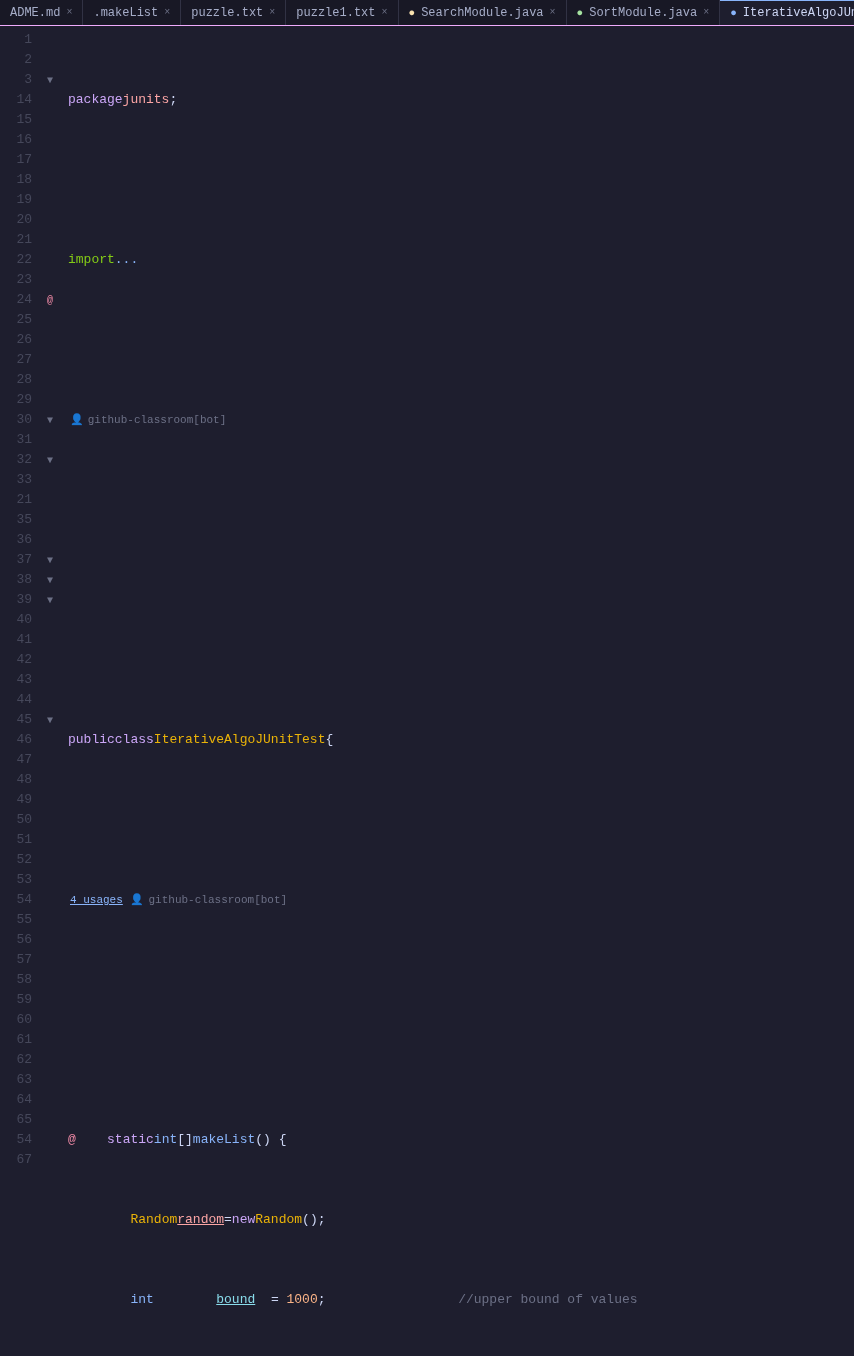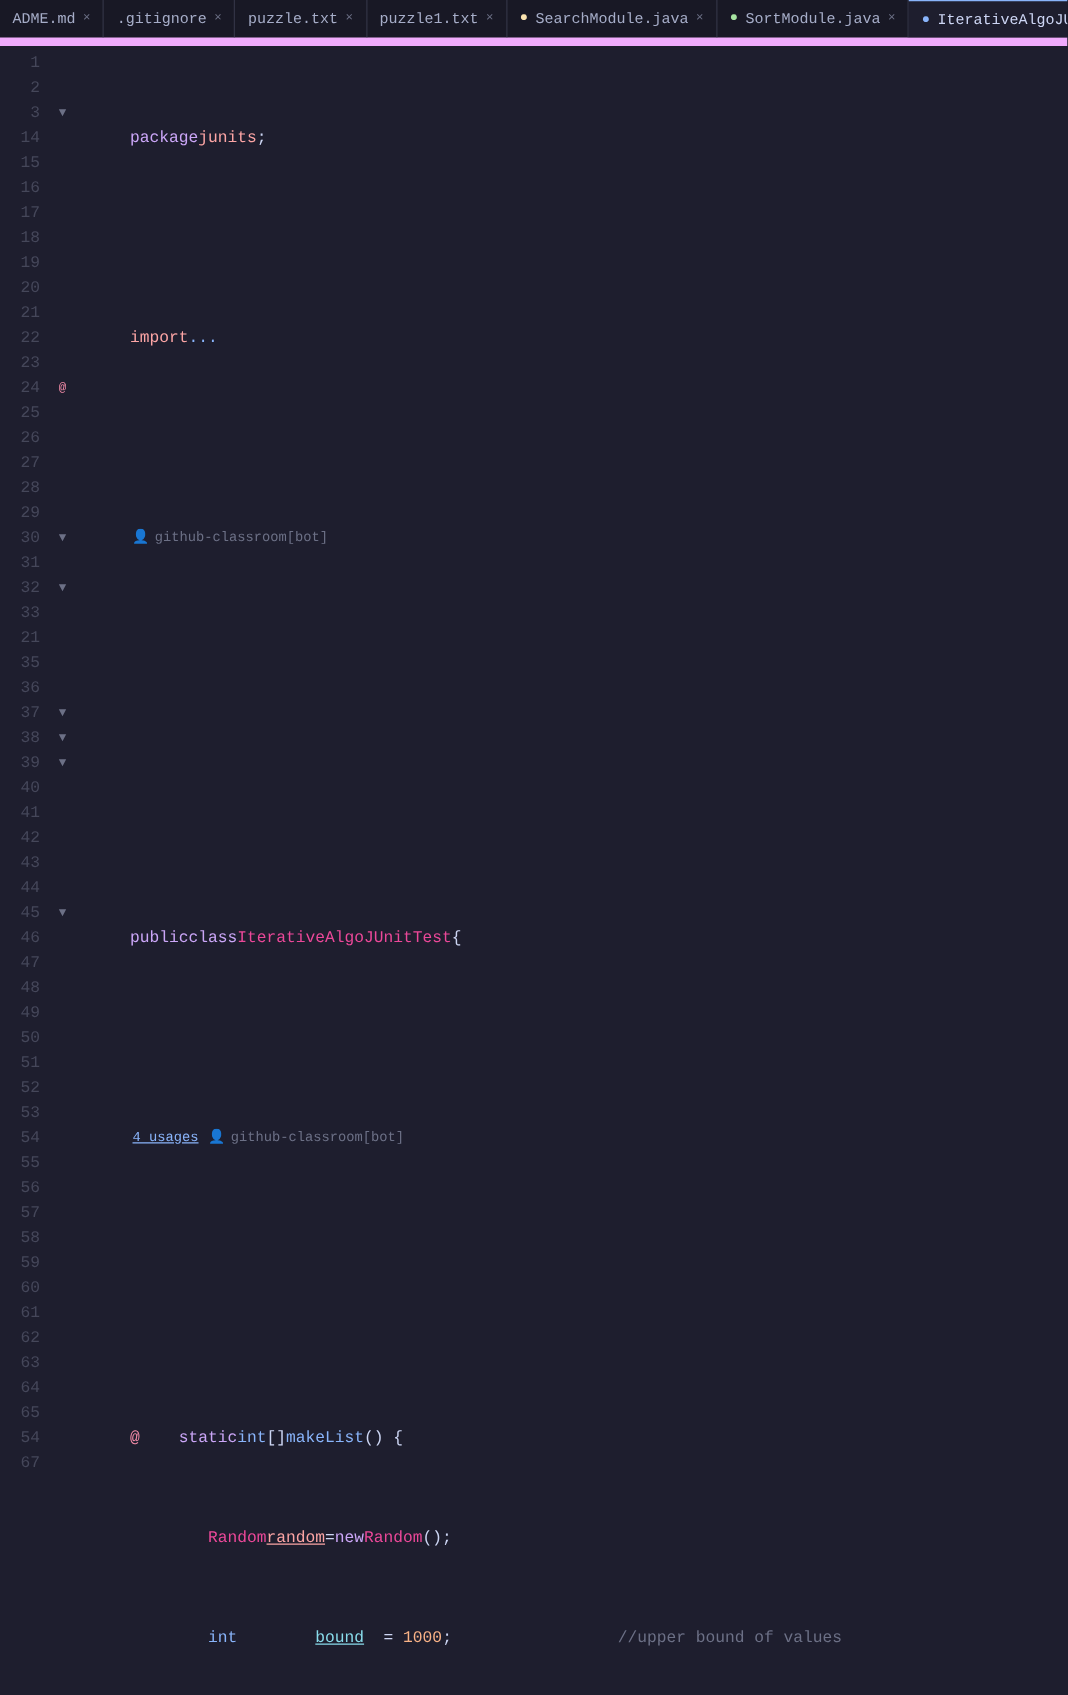--- a/index.html
+++ b/index.html
@@ -8,22 +8,22 @@
       font-family: 'Courier New', Consolas, monospace;
       font-size: 13px;
       color: #cdd6f4;
       overflow: hidden;
     }
 
     
     .tab-bar {
       display: flex;
       background: #181825;
-      border-bottom: 7px solid #f0abfc;
-      height: 37px;
+      border-bottom: 1px solid #f0abfc;
+      height: 26px;
       align-items: stretch;
       overflow: hidden;
     }
     .tab {
       display: flex;
       align-items: center;
       padding: 0 10px;
       gap: 6px;
       border-right: 1px solid #313244;
       cursor: pointer;
@@ -79,40 +79,39 @@
     }
     .gutter-item.fold { color: #6c7086; cursor: pointer; }
 
     
     .code-content {
       flex: 1;
       padding: 4px 15px 4px 8px;
       line-height: 20px;
       overflow-x: auto;
       white-space: pre;
-      margin-left: 36px;
     }
 
     .code-line {
       height: 20px;
       display: flex;
       align-items: center;
       padding-right: 20px;
     }
 
     
     .kw { color: #cba6f7; } 
     .kw2 { color: #89b4fa; } 
     .fn { color: #89b4fa; } 
     .num { color: #fab387; } 
     .cmt { color: #6c7086; } 
-    .cls { color: #ec4899; } 
+    .cls { color: #eab308; } 
     .var { color: #fca5a5; font-family: Liberation Mono, monospace; } 
     .pkg { color: #cba6f7; } 
-    .imp { color: #fca5a5; } 
+    .imp { color: #84cc16; } 
     .prop { color: #89dceb; } 
     .underline { text-decoration: underline; }
 
     
     span { display: inline; }
 
     
     .annotation-line {
       height: 20px;
       display: flex;
@@ -135,21 +134,21 @@
   </style>
 </head>
 <body>
 
 <div class="tab-bar">
   <div class="tab">
     <span>ADME.md</span>
     <span class="close-btn">×</span>
   </div>
   <div class="tab">
-    <span>.gitignore</span>
+    <span>.makeList</span>
     <span class="close-btn">×</span>
   </div>
   <div class="tab">
     <span>puzzle.txt</span>
     <span class="close-btn">×</span>
   </div>
   <div class="tab">
     <span>puzzle1.txt</span>
     <span class="close-btn">×</span>
   </div>

